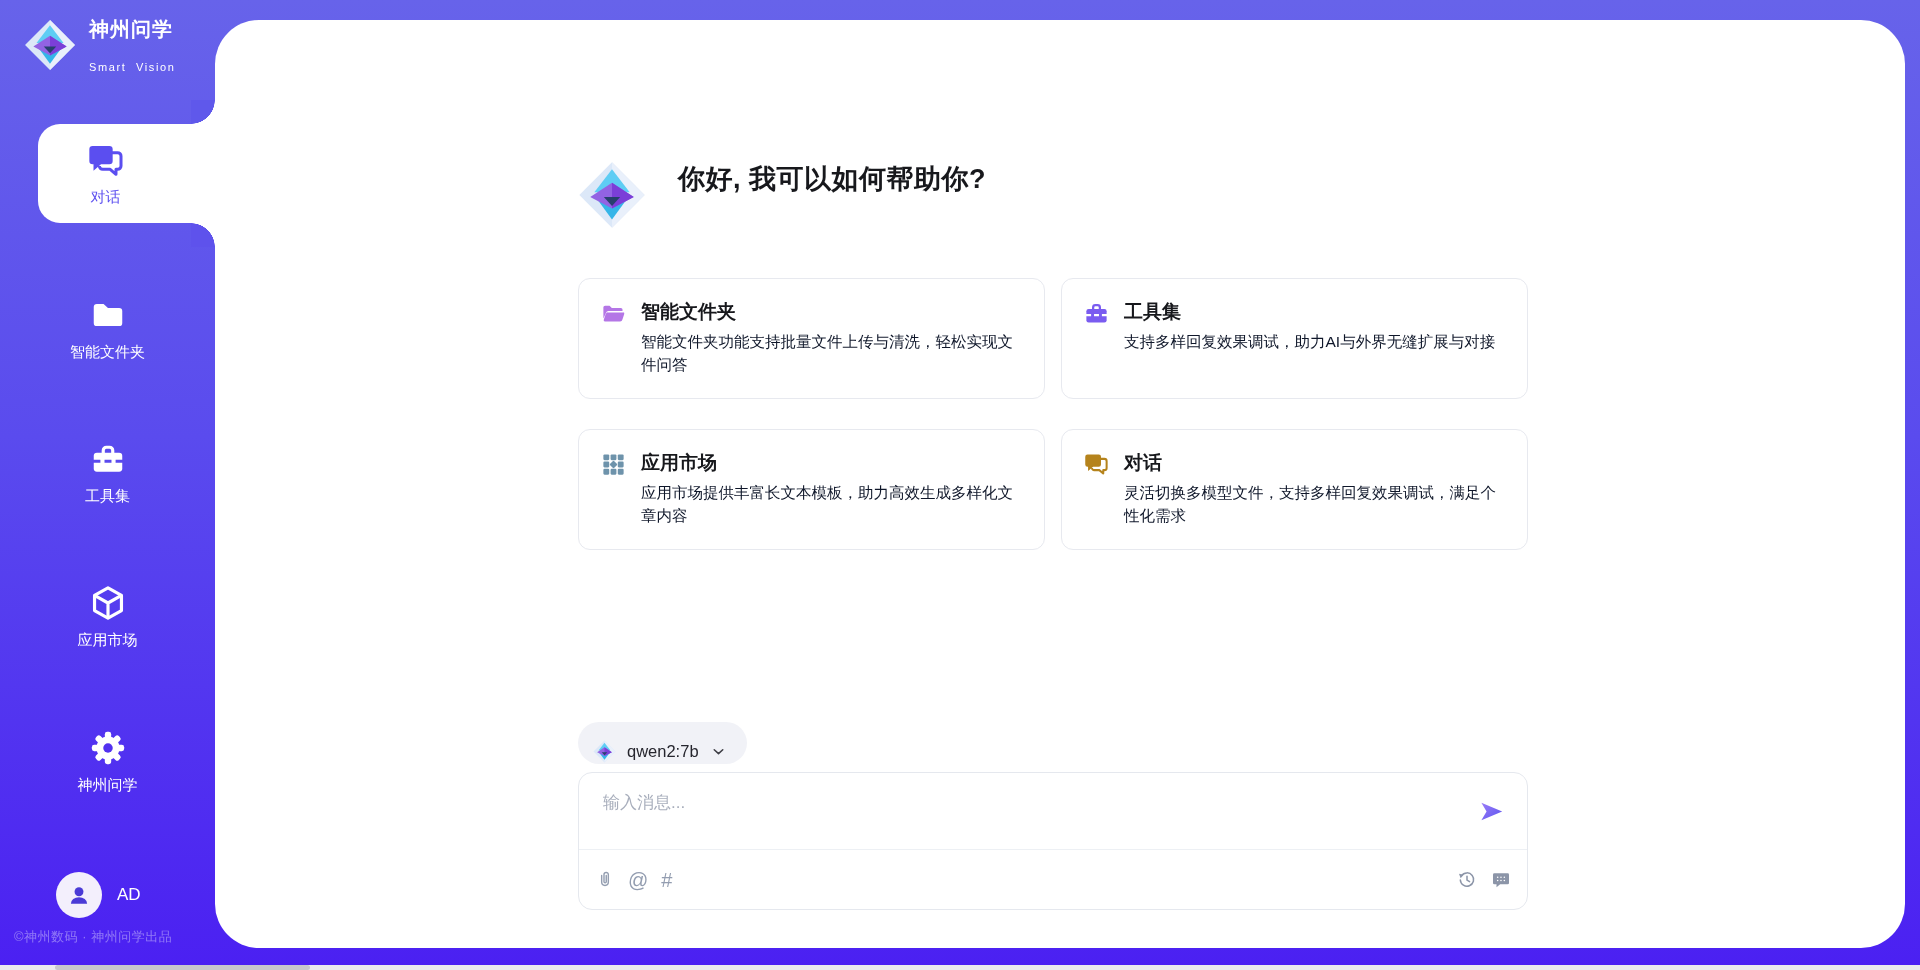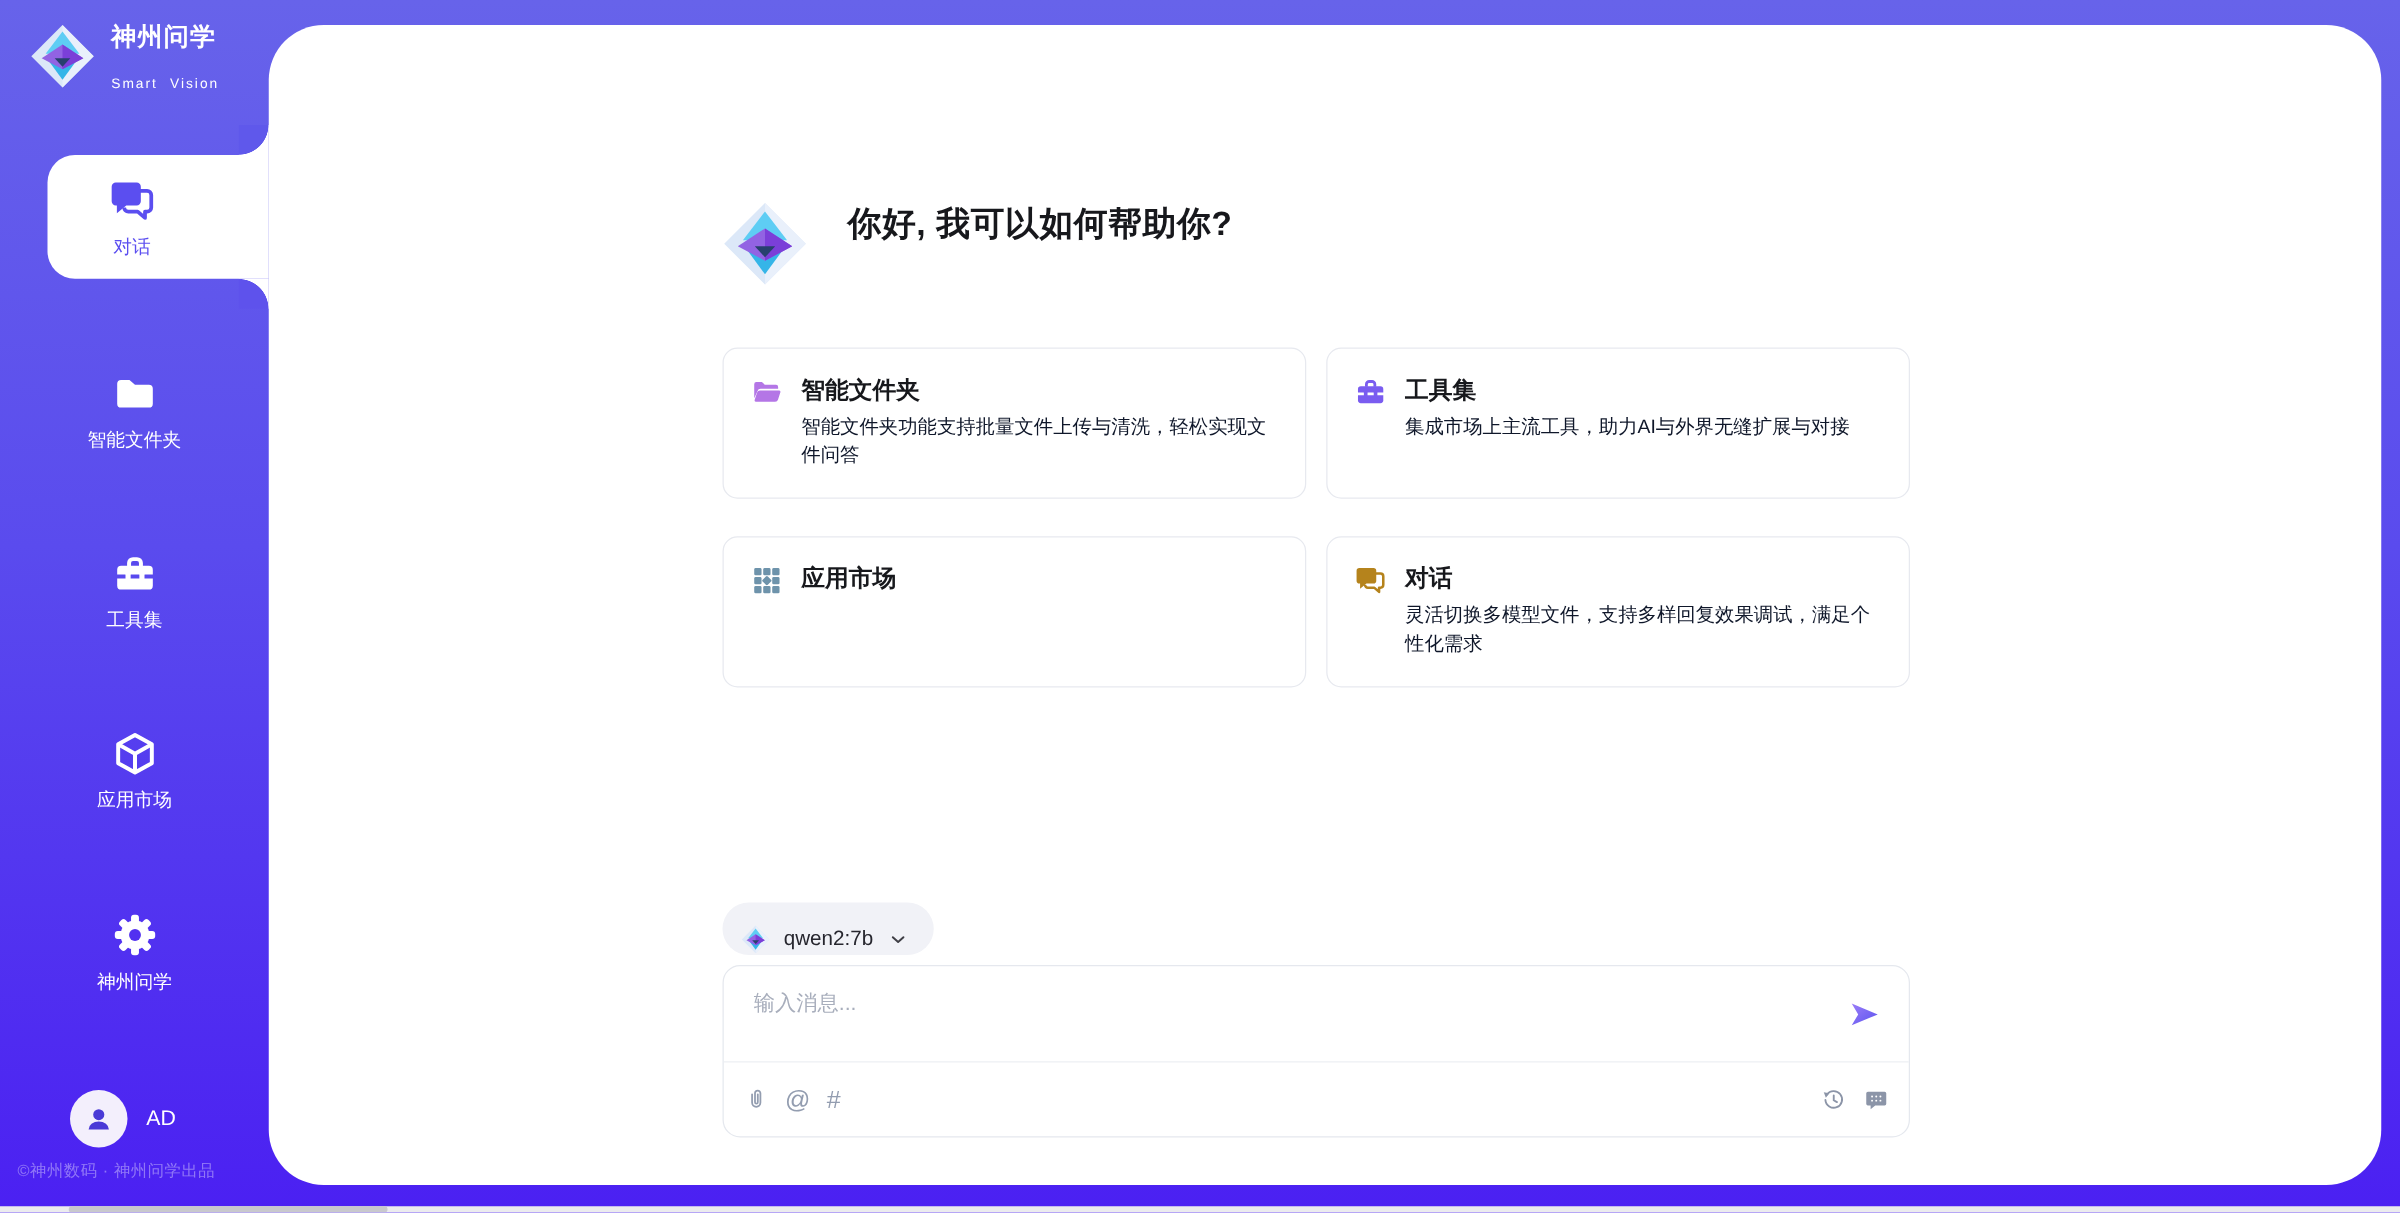--- a/index.html
+++ b/index.html
@@ -263,29 +263,30 @@
         <div class="card-title">智能文件夹</div>
         <div class="card-desc">智能文件夹功能支持批量文件上传与清洗，轻松实现文件问答</div>
       </div>
       <div class="card">
         <span class="card-icon" style="color: rgb(122, 92, 240);">
             <svg>
               <use href="#i-toolbox"></use>
             </svg>
           </span>
         <div class="card-title">工具集</div>
-        <div class="card-desc">集成市场上主流工具，助力AI与外界无缝扩展与对接</div>
+        <div class="card-desc">支持多样回复效果调试，助力AI与外界无缝扩展与对接</div>
       </div>
       <div class="card">
         <span class="card-icon" style="color: rgb(110, 147, 171);">
             <svg>
               <use href="#i-grid"></use>
             </svg>
           </span>
         <div class="card-title">应用市场</div>
+        <div class="card-desc">应用市场提供丰富长文本模板，助力高效生成多样化文章内容</div>
       </div>
       <div class="card">
         <span class="card-icon" style="color: rgb(181, 131, 28);">
             <svg>
               <use href="#i-chat"></use>
             </svg>
           </span>
         <div class="card-title">对话</div>
         <div class="card-desc">灵活切换多模型文件，支持多样回复效果调试，满足个性化需求</div>
       </div>

